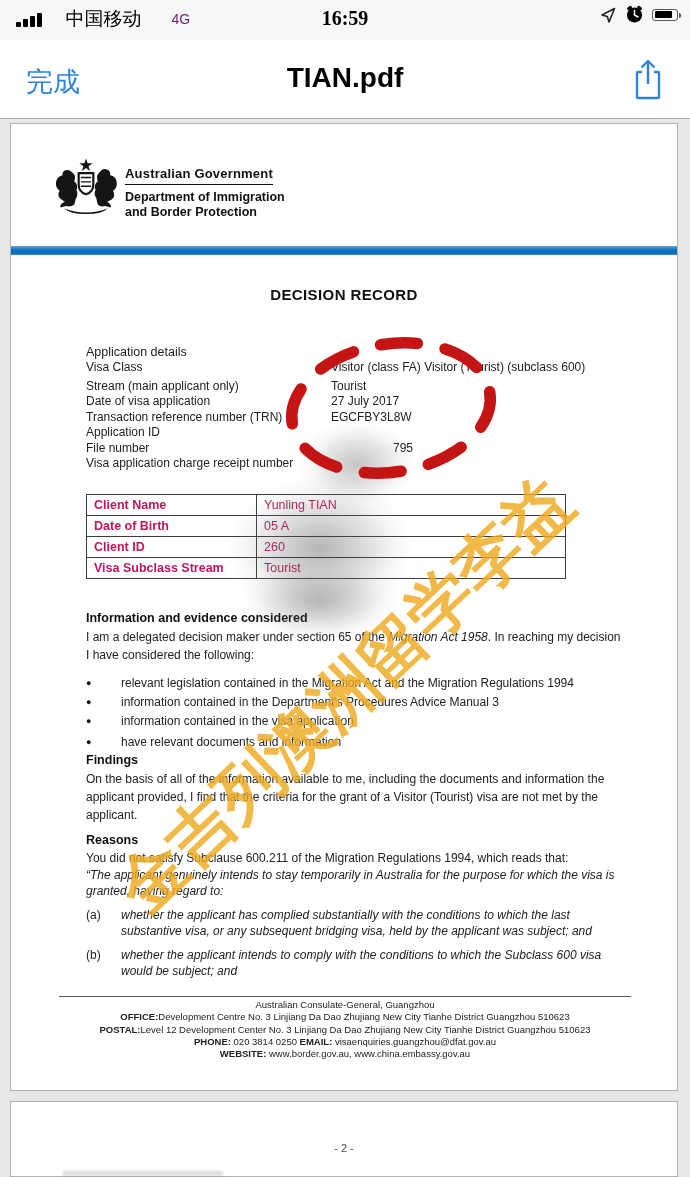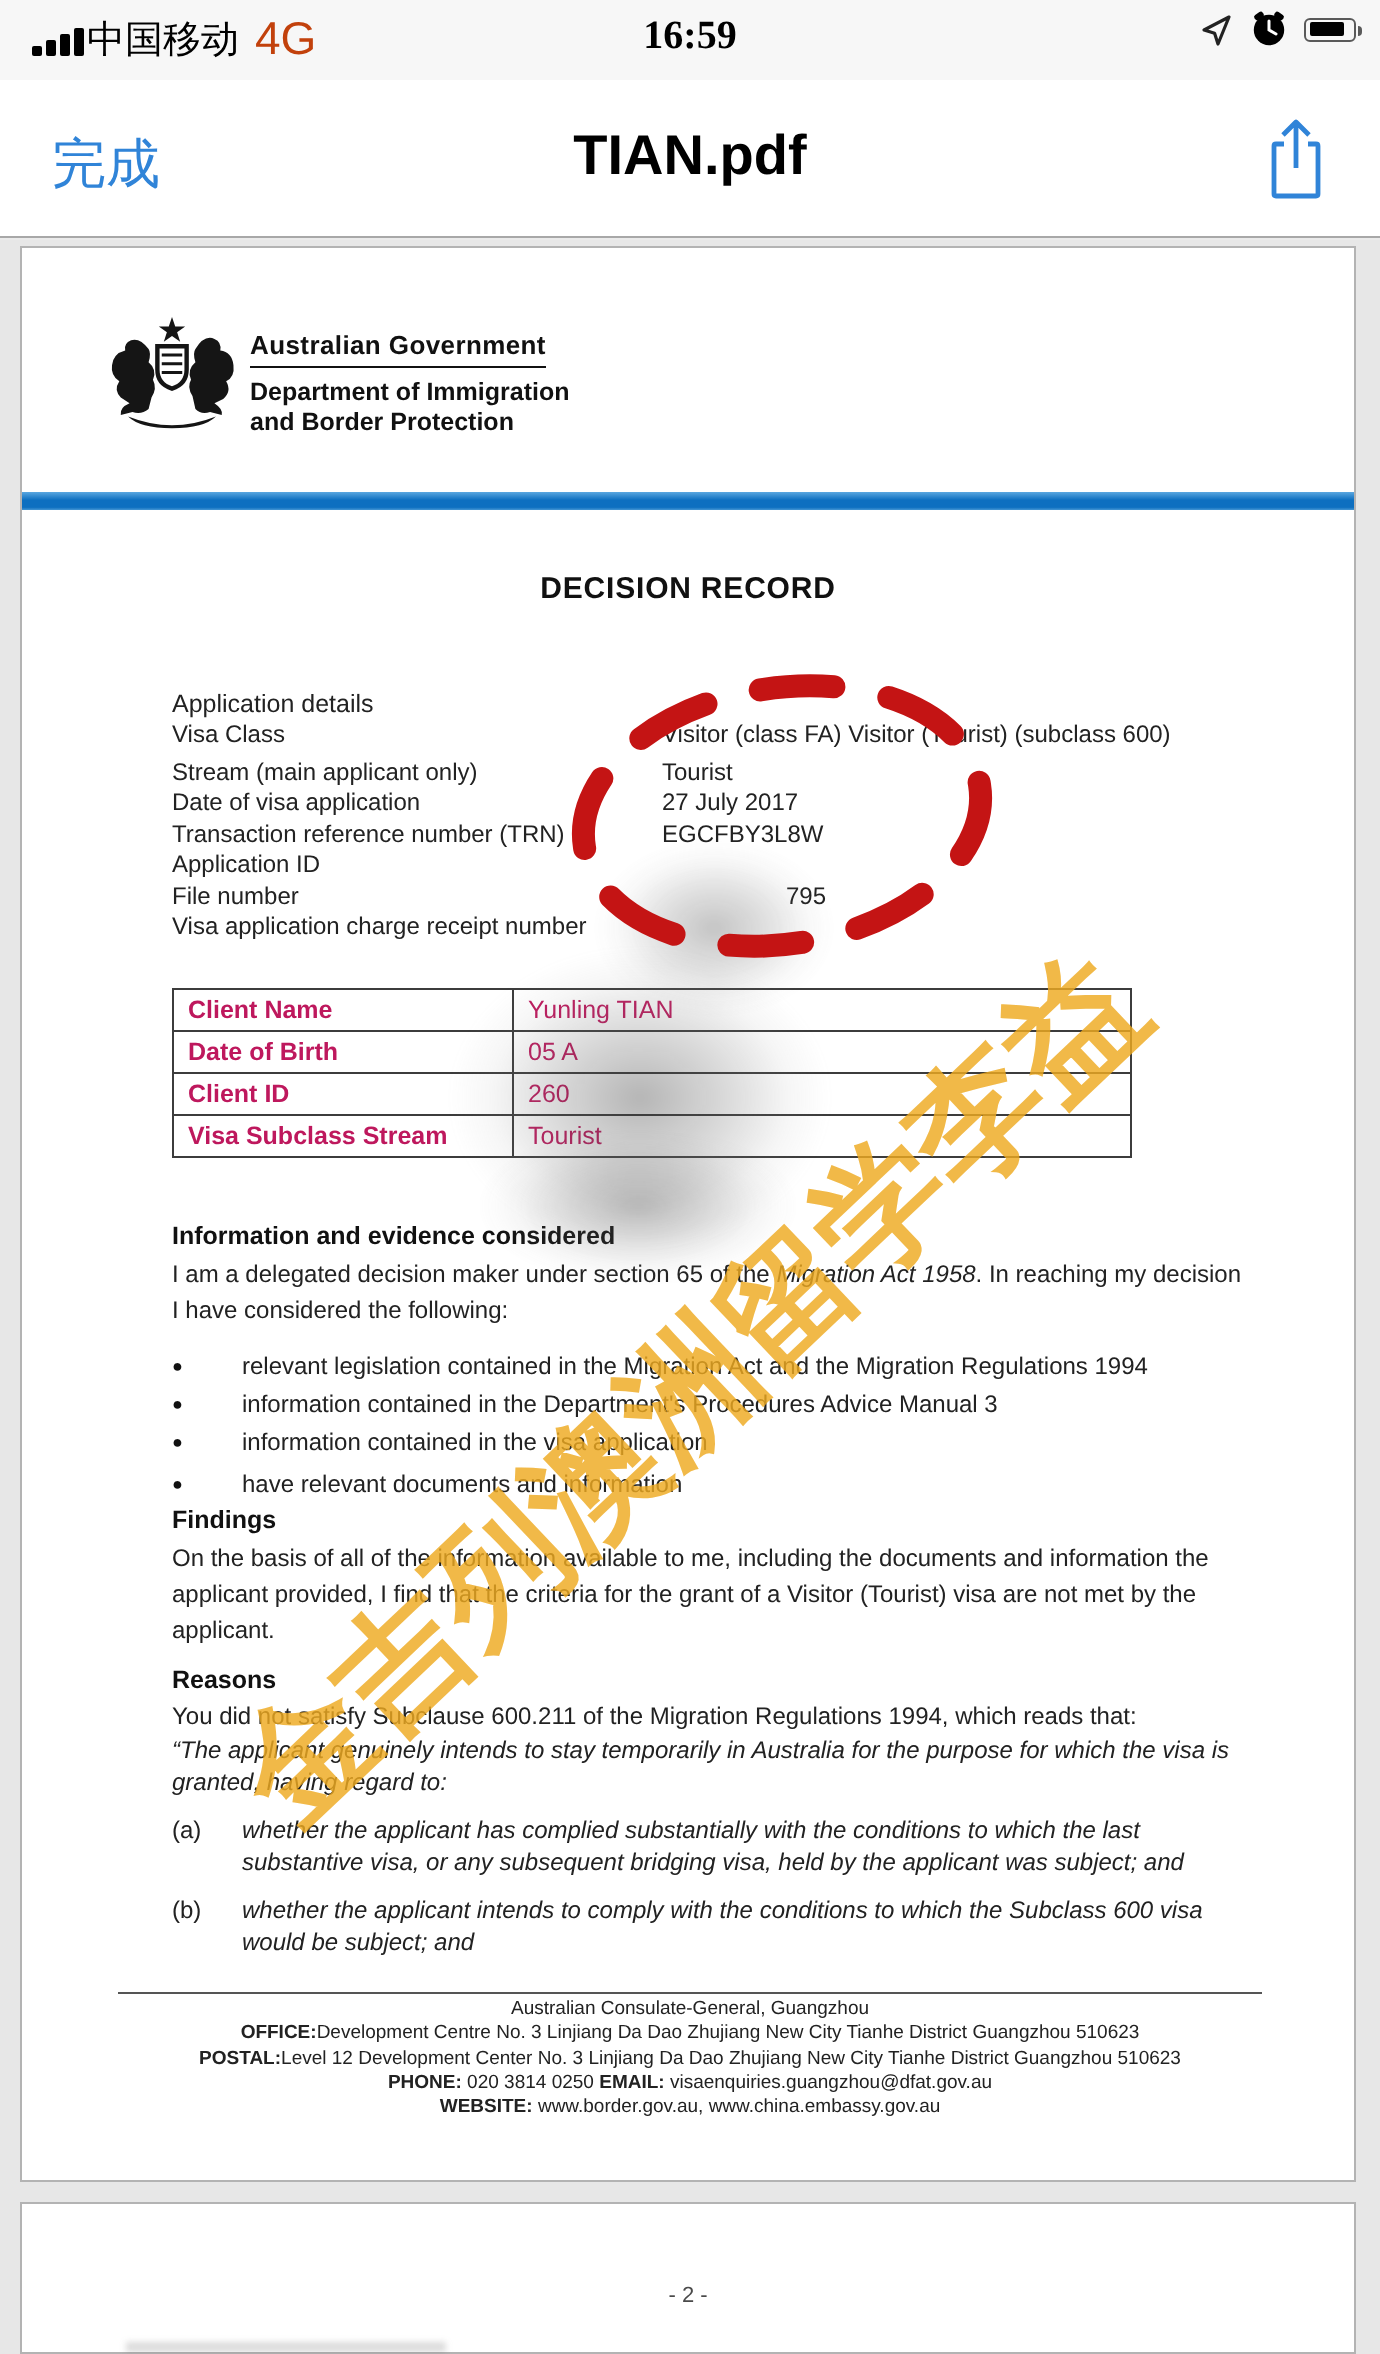--- a/index.html
+++ b/index.html
@@ -1,25 +1,25 @@
 <!DOCTYPE html>
 <html><head>
 <meta charset="utf-8">
 <style>
   * { margin:0; padding:0; box-sizing:border-box; }
   html,body { width:690px; height:1177px; overflow:hidden; background:#ebebeb;
     font-family:"Liberation Sans", sans-serif; }
 
   
   .statusbar { position:absolute; left:0; top:0; width:690px; height:40px; background:#f7f7f7; }
-  .sb-left { position:absolute; left:16px; top:6px; display:flex; align-items:center; gap:2px; }
+  .sb-left { position:absolute; left:16px; top:6px; display:flex; align-items:center; gap:24px; }
   .sb-bars { display:flex; align-items:flex-end; gap:2.5px; height:16px; }
   .sb-bars i { display:block; width:4.5px; background:#000; border-radius:1px; }
   .sb-carrier { font-size:19px; color:#000; }
-  .sb-net { font-size:23px; color:#c2410c; margin-left:6px; }
+  .sb-net { font-size:14px; color:#701a75; margin-left:6px; }
   .sb-time { position:absolute; left:0; right:0; top:7px; text-align:center; font-size:20px; font-weight:600; color:#000;font-family:Liberation Serif, serif; }
   .sb-right { position:absolute; right:12px; top:5px; display:flex; align-items:center; gap:8px; }
 
   
   .battery { position:relative; width:26px; height:12px; border:1.3px solid #5a5a5a; border-radius:3px; }
   .battery .fill { position:absolute; left:1.5px; top:1.5px; bottom:1.5px; width:17px; background:#000; border-radius:1px; }
   .battery .tip { position:absolute; right:-4px; top:3px; width:2.5px; height:5px; background:#5a5a5a; border-radius:0 2px 2px 0; }
 
   
   .navbar { position:absolute; left:0; top:40px; width:690px; height:79px; background:#ffffff; border-bottom:1px solid #a8a8a8; }

